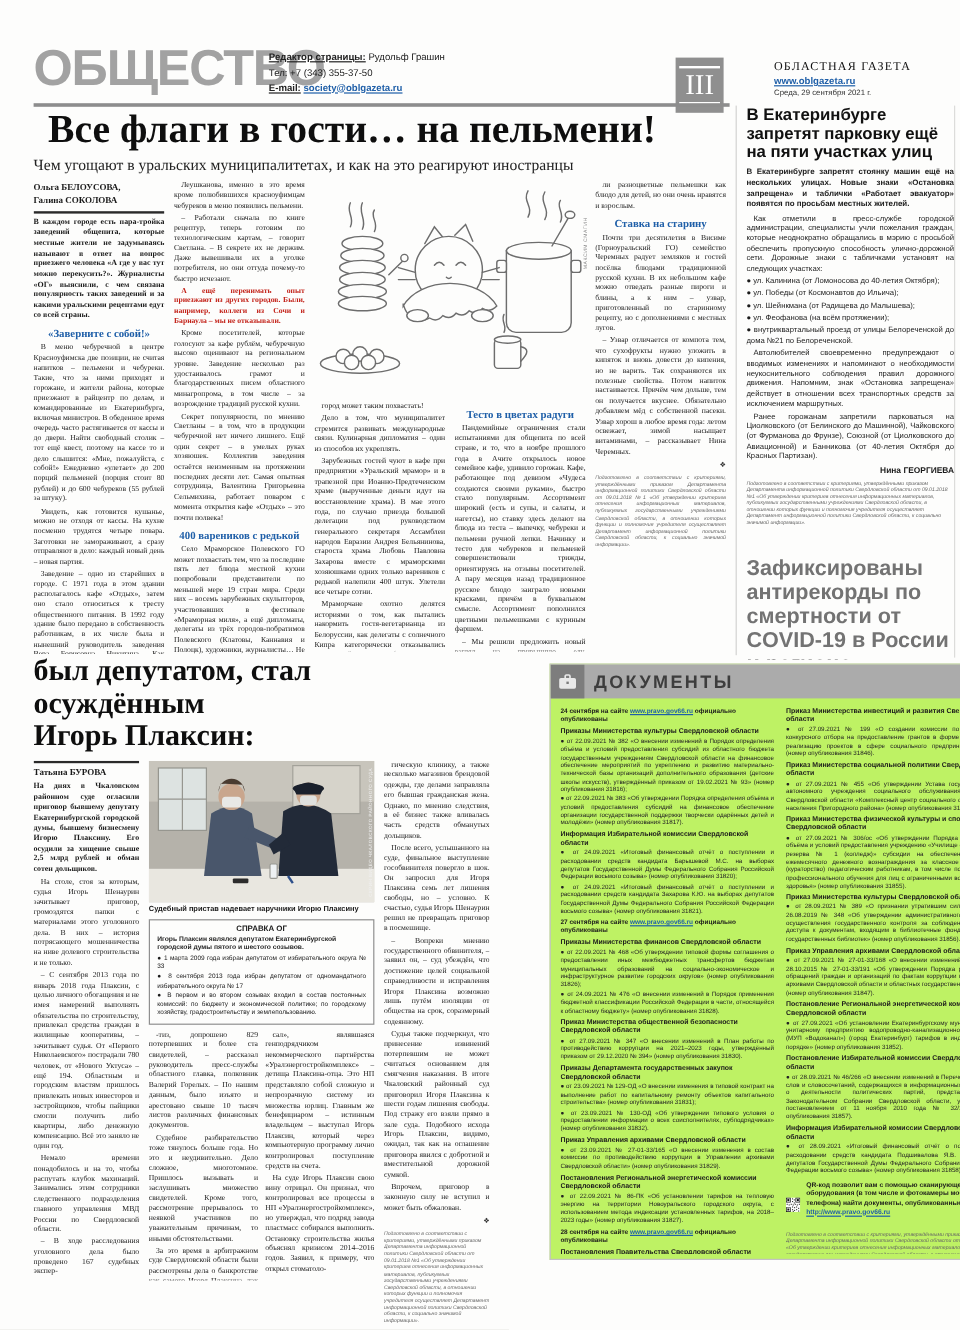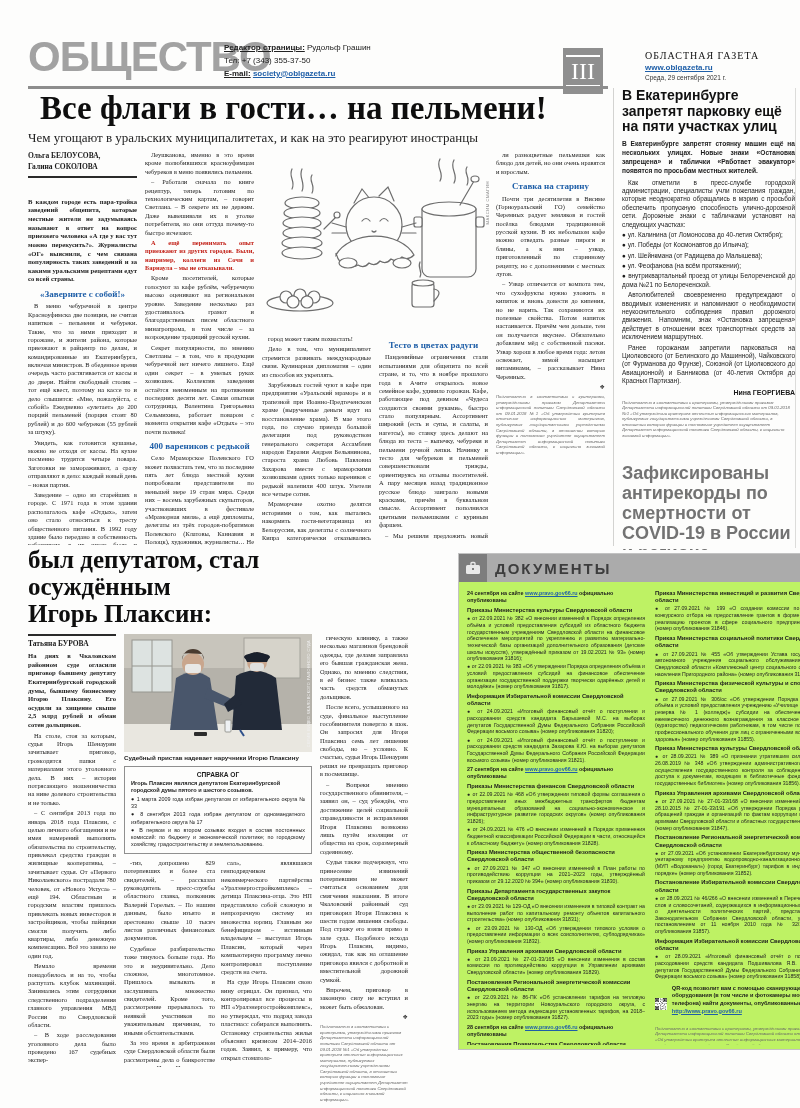--- a/index.html
+++ b/index.html
@@ -36,21 +36,21 @@
   .mc { flex:0 0 109px; width:109px; overflow:hidden; }
   .mid { flex:0 0 226px; width:226px; }
   .illu-wrap { position:relative; width:226px; height:180px; }
   .illu-credit { position:absolute; right:-2px; top:30px; writing-mode:vertical-rl;
     transform:rotate(180deg); font-family:"Liberation Sans",sans-serif; font-size:4.2px;
     color:#8a8a8a; letter-spacing:.5px; }
   .mid-cols { display:flex; gap:8px; height:208px; overflow:hidden; margin-top:4px; }
   .mid-cols .mcc { flex:0 0 109px; width:109px; overflow:hidden; }
 
   .byline { font-weight:bold; font-size:7.5px; line-height:1.45;
-    border-bottom:2.5px solid #2a2a2a; padding-bottom:3px; margin-bottom:20px; }
+    border-bottom:2.5px solid #2a2a2a; padding-bottom:3px; margin-bottom:4px; }
   .para { font-size:6.4px; line-height:1.31; text-align:justify; margin-bottom:2px; text-indent:6px; }
   .para.lead { font-weight:bold; text-indent:0; font-size:6.6px; }
   .para.red { color:#c22017; font-weight:bold; }
   .para.sub { color:#1f5fa8; font-weight:bold; font-size:9px; line-height:1.15;
     text-align:center; text-indent:0; margin:5px 0 3px; }
   .para.bullet { text-indent:0; }
   .fp { font-style:italic; font-size:4.3px; line-height:1.3; color:#666;
     font-family:"Liberation Sans",sans-serif; margin-top:4px; text-indent:0; }
   .endmark { font-size:6px; color:#333; text-align:right; margin-top:1px; }
 

